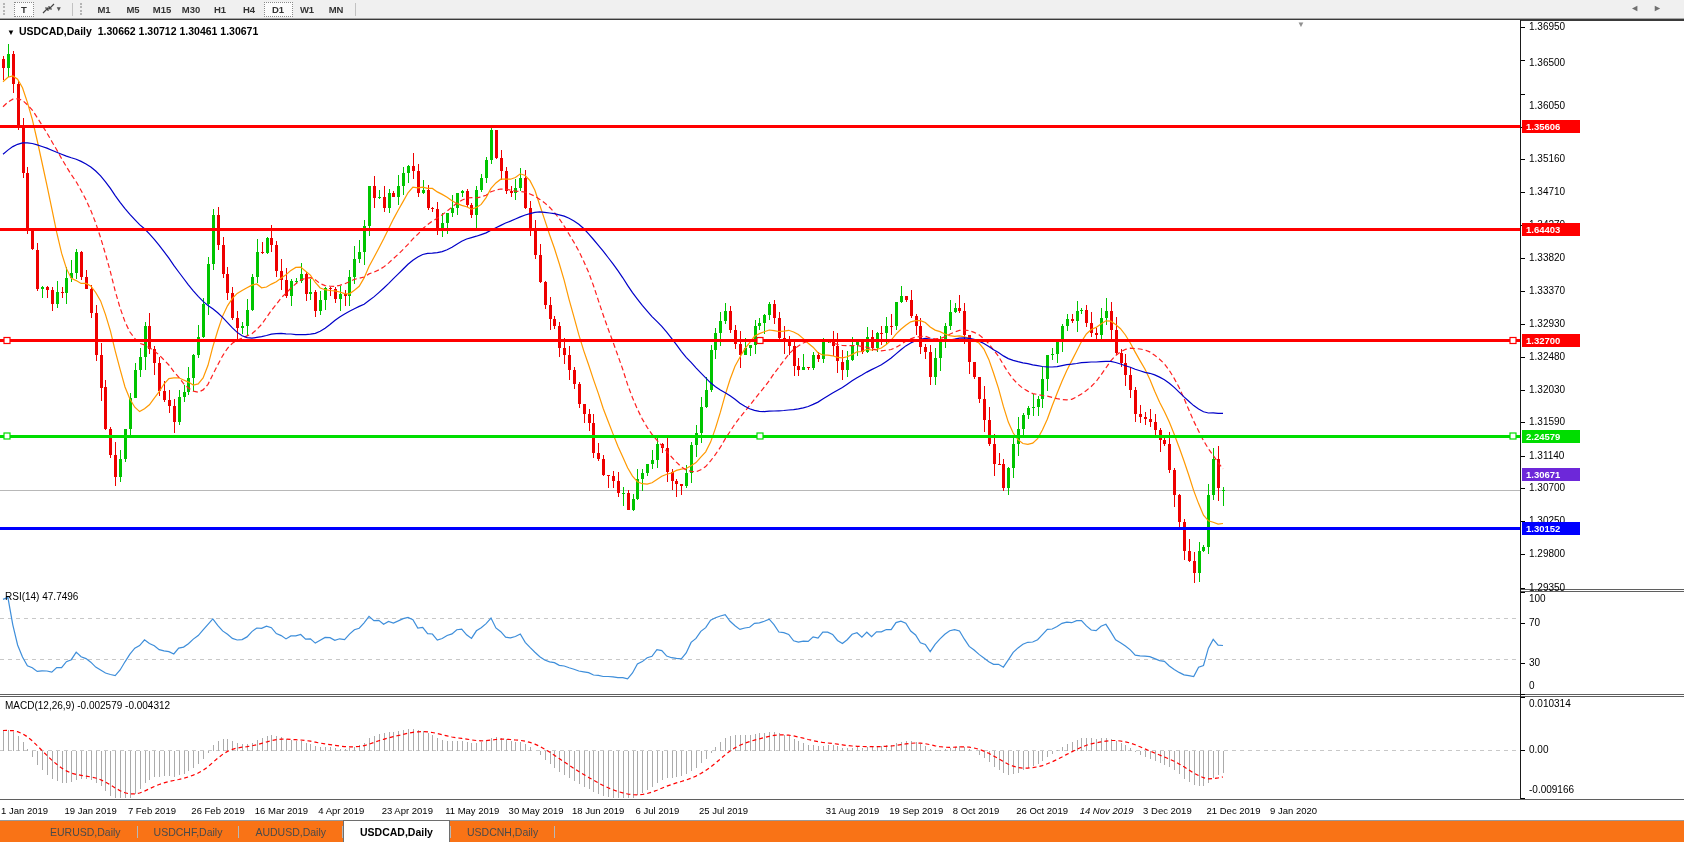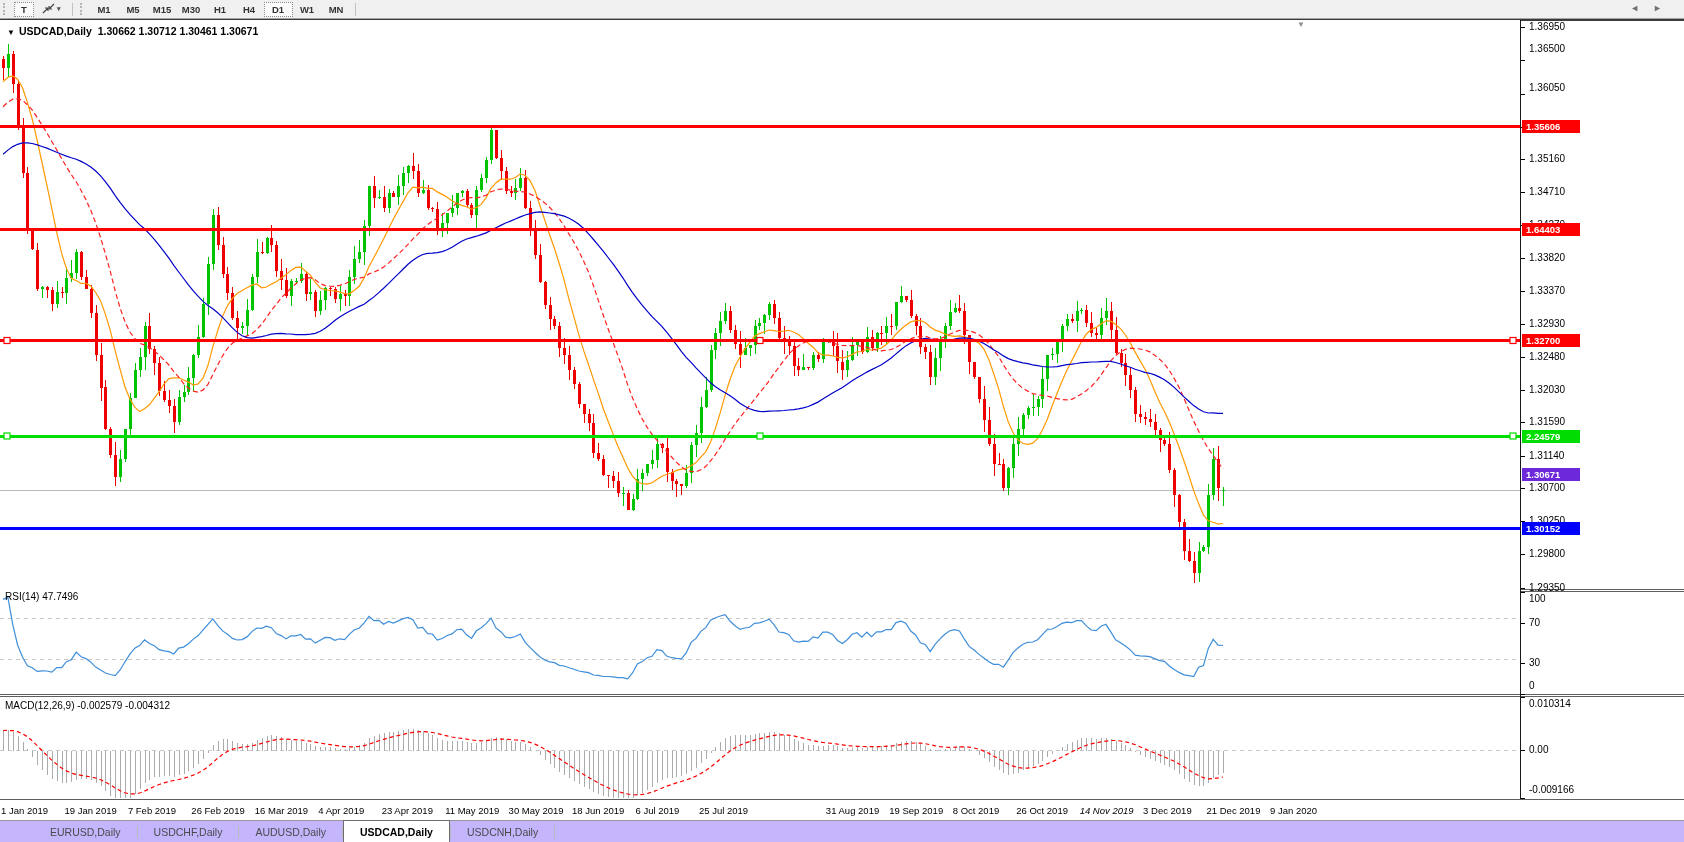--- a/index.html
+++ b/index.html
@@ -31,21 +31,21 @@
   .shift-marker{position:absolute;font-size:8px;color:#909090;line-height:8px;}
   
   .tickmark{position:absolute;width:4px;height:1px;background:#000;}
   .axis-num{position:absolute;font:400 10px "Liberation Sans",sans-serif;color:#000;white-space:nowrap;}
   .line-label{position:absolute;left:1522px;width:54px;height:13px;font:600 9.5px "Liberation Sans",sans-serif;
               color:#fff;padding:0 0 0 4px;line-height:13px;}
   
   .date-axis{position:absolute;left:0;top:799px;width:100%;height:21px;background:#fff;border-top:1px solid #5f5f5f;box-sizing:border-box;}
   .date-label{position:absolute;top:5px;font:400 9.5px "Liberation Sans",sans-serif;color:#000;white-space:nowrap;}
   
-  .tabbar{position:absolute;left:0;top:820px;width:100%;height:22px;background:#c4b5fd;
+  .tabbar{position:absolute;left:0;top:820px;width:100%;height:22px;background:#f97316;
           border-top:1px solid #9a9a9a;display:flex;align-items:stretch;padding-left:34px;box-sizing:border-box;}
   .tab{display:flex;align-items:center;padding:0 16px;font:400 10.5px "Liberation Sans",sans-serif;color:#4a4a4a;cursor:default;}
   .tab.active{background:#fff;color:#000;font-weight:700;border:1px solid #6e6e6e;border-bottom:none;margin-top:-1px;}
   .tab-sep{width:1px;height:12px;background:#b8b8b8;align-self:center;}
   .tab-scroll{position:absolute;right:8px;top:3px;font-size:9px;color:#707070;letter-spacing:14px;}
 </style>
 </head>
 <body>
 
 <div id="app">
@@ -902,23 +902,23 @@
       <div class="date-label" style="left: 1143.1px;">3 Dec 2019</div>
       <div class="date-label" style="left: 1206.55px;">21 Dec 2019</div>
       <div class="date-label" style="left: 1270px;">9 Jan 2020</div>
     </div>
 
   <div class="v-axis-border"></div>
   <div id="axis-layer">
       <div class="tickmark" style="left: 1521px; top: 27px;"></div>
       <div class="axis-num" style="left: 1529px; top: 21.1612px;">1.36950</div>
       <div class="tickmark" style="left: 1521px; top: 60px;"></div>
-      <div class="axis-num" style="left: 1529px; top: 43px;">1.36500</div>
+      <div class="axis-num" style="left: 1529px; top: 57px;">1.36500</div>
       <div class="tickmark" style="left: 1521px; top: 94px;"></div>
-      <div class="axis-num" style="left: 1529px; top: 82px;">1.36050</div>
+      <div class="axis-num" style="left: 1529px; top: 100px;">1.36050</div>
       <div class="tickmark" style="left: 1521px; top: 127px;"></div>
       <div class="axis-num" style="left: 1529px; top: 120.7px;">1.35600</div>
       <div class="tickmark" style="left: 1521px; top: 159px;"></div>
       <div class="axis-num" style="left: 1529px; top: 153.142px;">1.35160</div>
       <div class="tickmark" style="left: 1521px; top: 192px;"></div>
       <div class="axis-num" style="left: 1529px; top: 186.321px;">1.34710</div>
       <div class="tickmark" style="left: 1521px; top: 225px;"></div>
       <div class="axis-num" style="left: 1529px; top: 218.763px;">1.34270</div>
       <div class="tickmark" style="left: 1521px; top: 258px;"></div>
       <div class="axis-num" style="left: 1529px; top: 251.943px;">1.33820</div>

